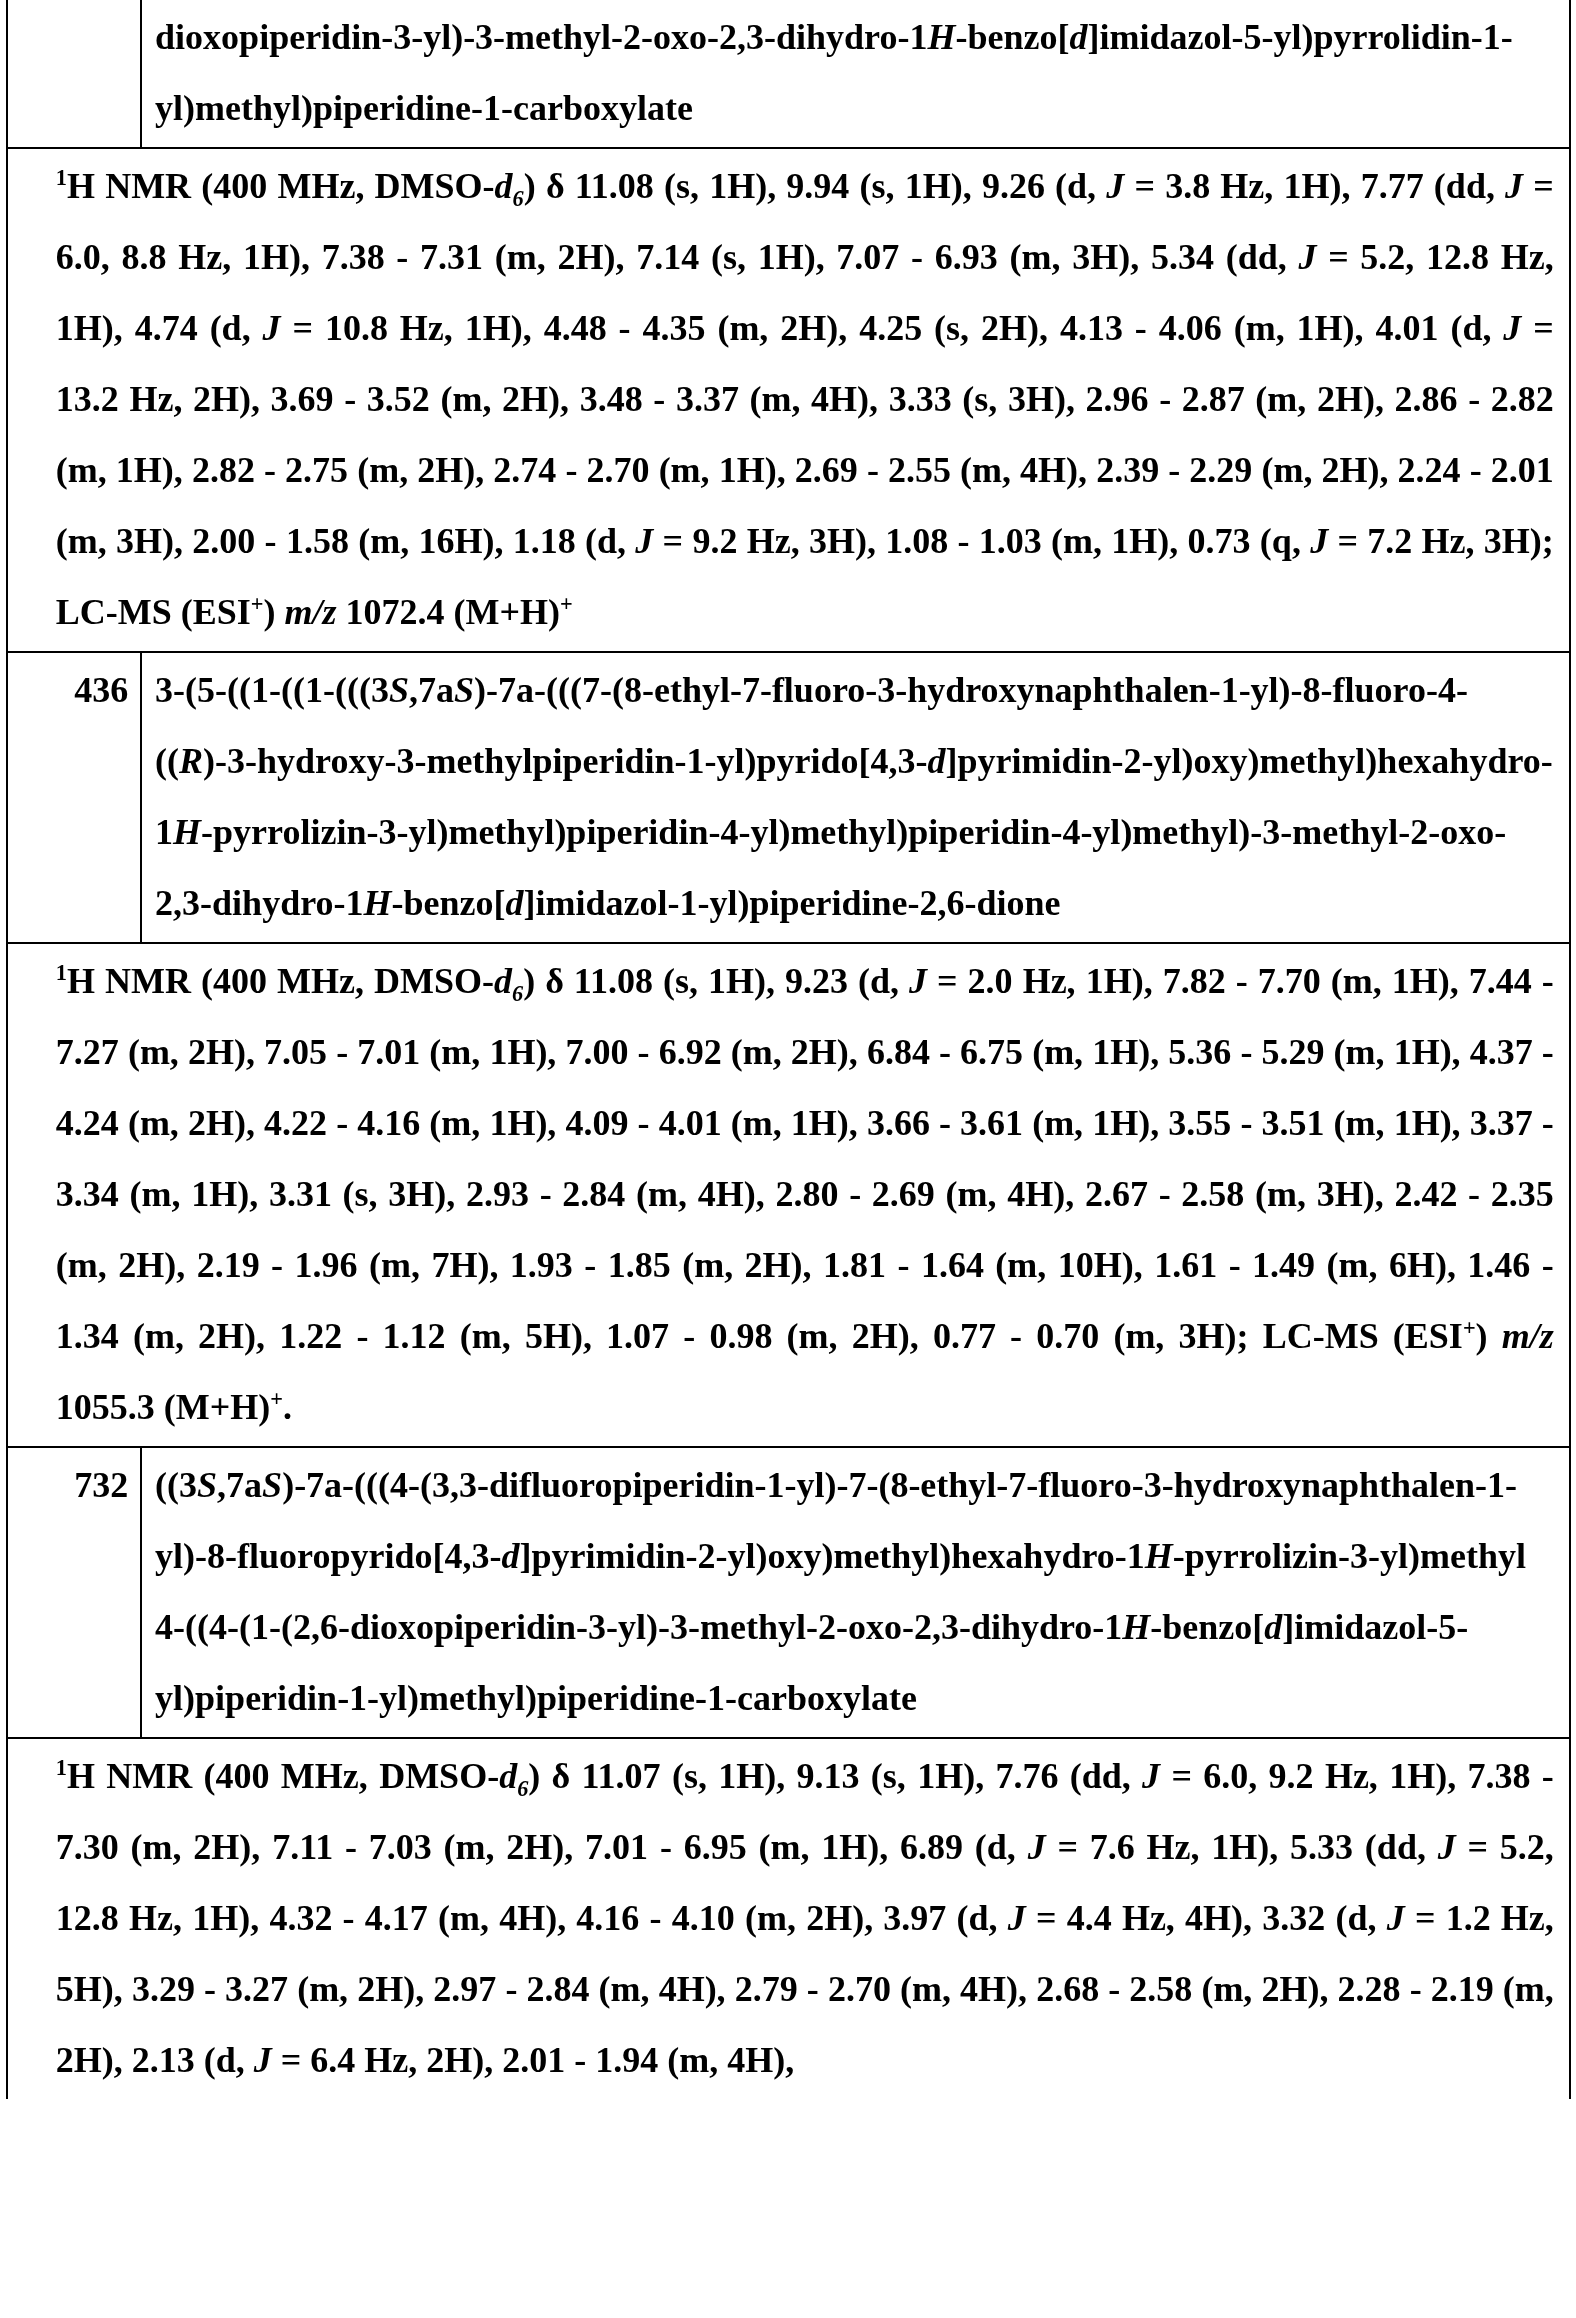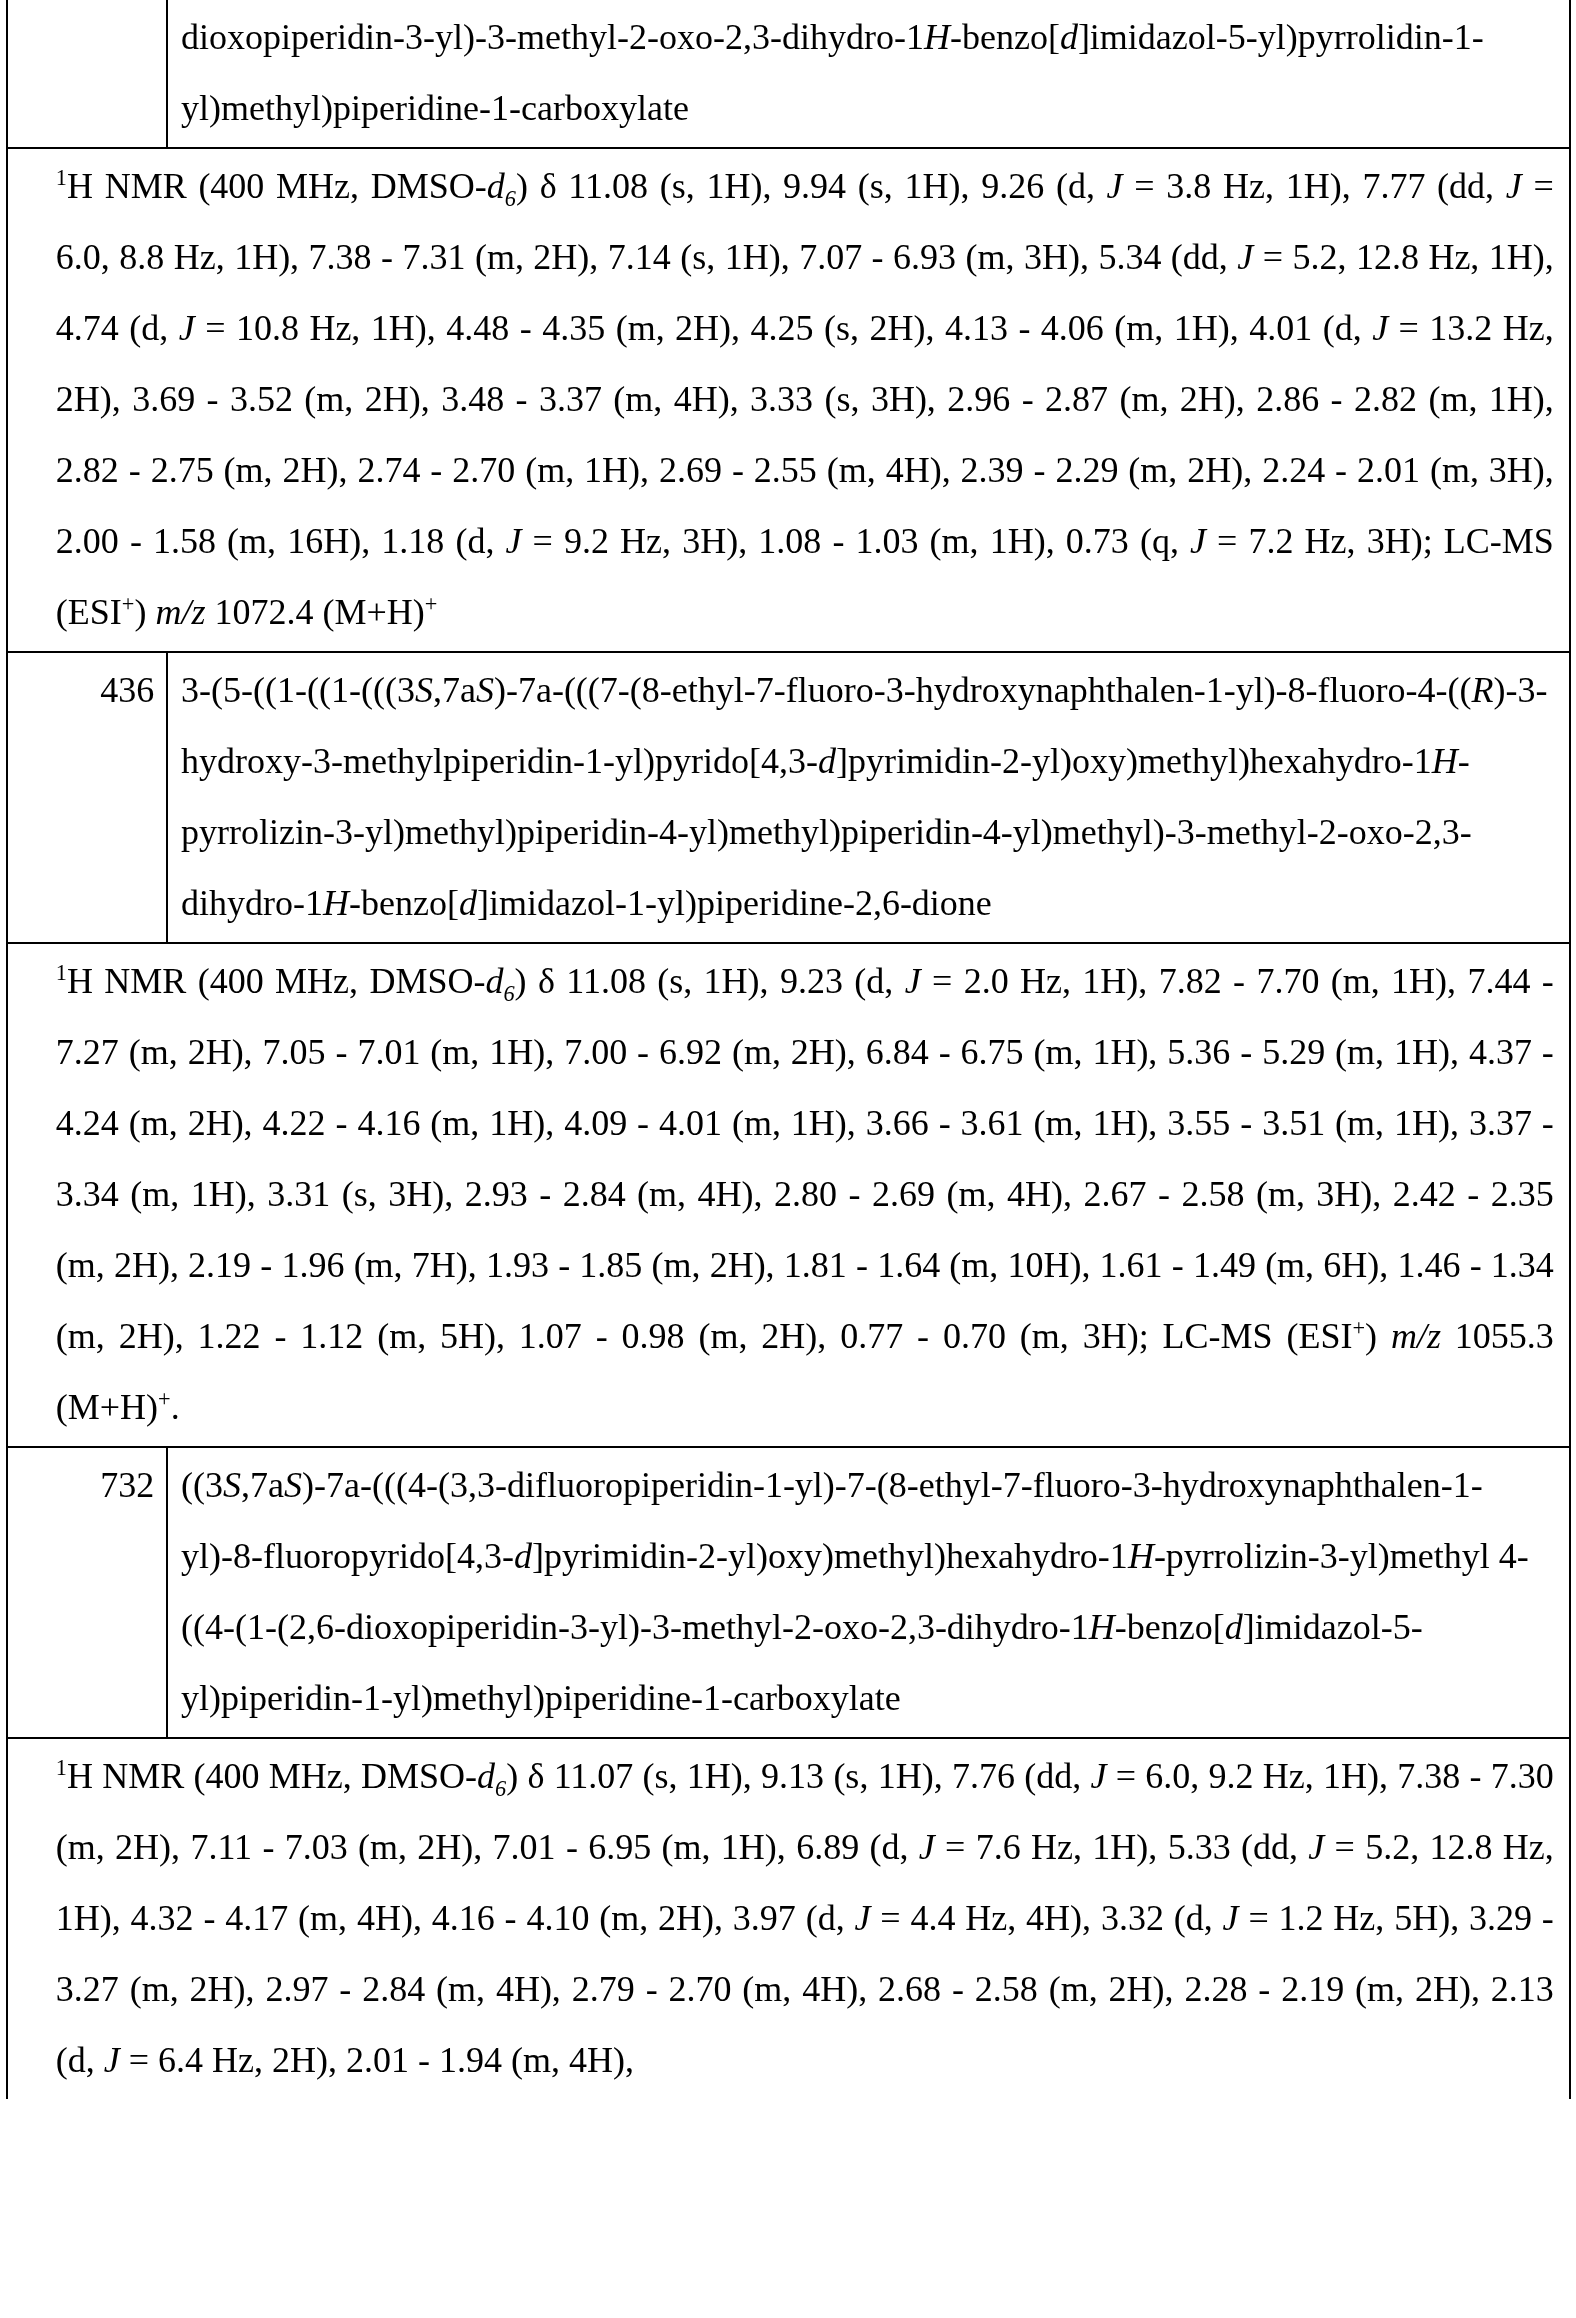--- a/index.html
+++ b/index.html
@@ -22,23 +22,24 @@
     margin-left: 5.8px;
     table-layout: fixed;
   }
   td {
     border: 2.5px solid #000000;
     vertical-align: top;
     font-size: 36px;
     line-height: 71px;
     padding: 1.7px 15px 3.3px 13.3px;
     overflow-wrap: break-word;
+    font-weight: bold;
   }
   td.num {
-    width: 160px;
+    width: 134px;
     text-align: right;
     padding-right: 11.6px;
   }
   td.name { text-align: left; }
   td.nmr  { text-align: justify; padding-left: 48px; }
   tr.first-row td { border-top: none; }
   tr.last-row td  { border-bottom: none; }
   sup { font-size: 62%; line-height: 0; vertical-align: super; }
   sub { font-size: 62%; line-height: 0; vertical-align: sub; }
   i { font-style: italic; }

